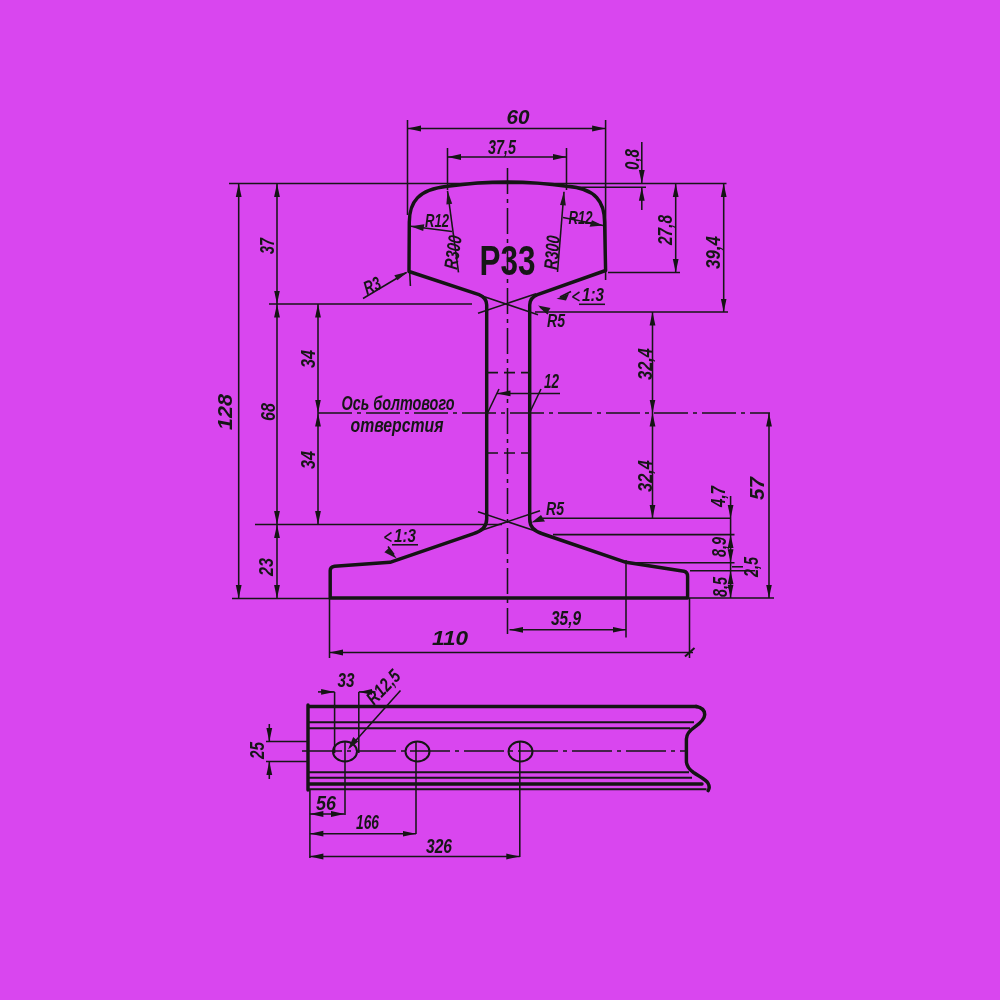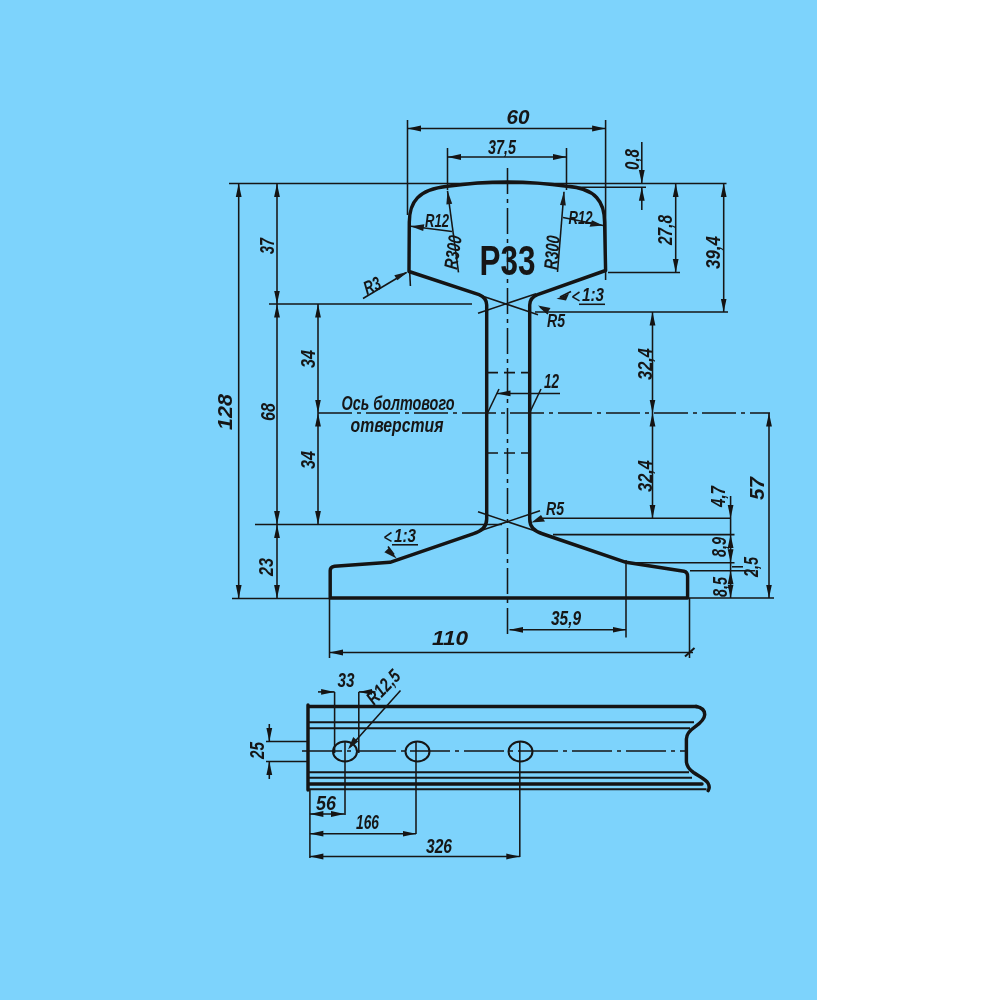--- a/index.html
+++ b/index.html
@@ -1,16 +1,16 @@
 <!DOCTYPE html>
 <html><head>
 <meta charset="utf-8">
 <style>
 html,body{margin:0;padding:0;background:#ffffff;}
-#page{width:817px;height:1000px;background:#7dd3fc;position:relative;overflow:hidden;}
+#page{width:1000px;height:1000px;background:#d946ef;position:relative;overflow:hidden;}
 svg{position:absolute;top:0;left:0;}
 .p{fill:none;stroke:#141414;stroke-width:3.45;stroke-linejoin:round;stroke-linecap:round;}
 .t{fill:none;stroke:#161616;stroke-width:1.55;}
 .t2{fill:none;stroke:#161616;stroke-width:2;}
 .ar{fill:#1a1a1a;stroke:none;}
 .d{font:italic 700 21px "Liberation Sans",sans-serif;fill:#161616;}
 .ds{font:italic 700 19px "Liberation Sans",sans-serif;fill:#161616;}
 text{white-space:pre;}
 </style>
 </head>

